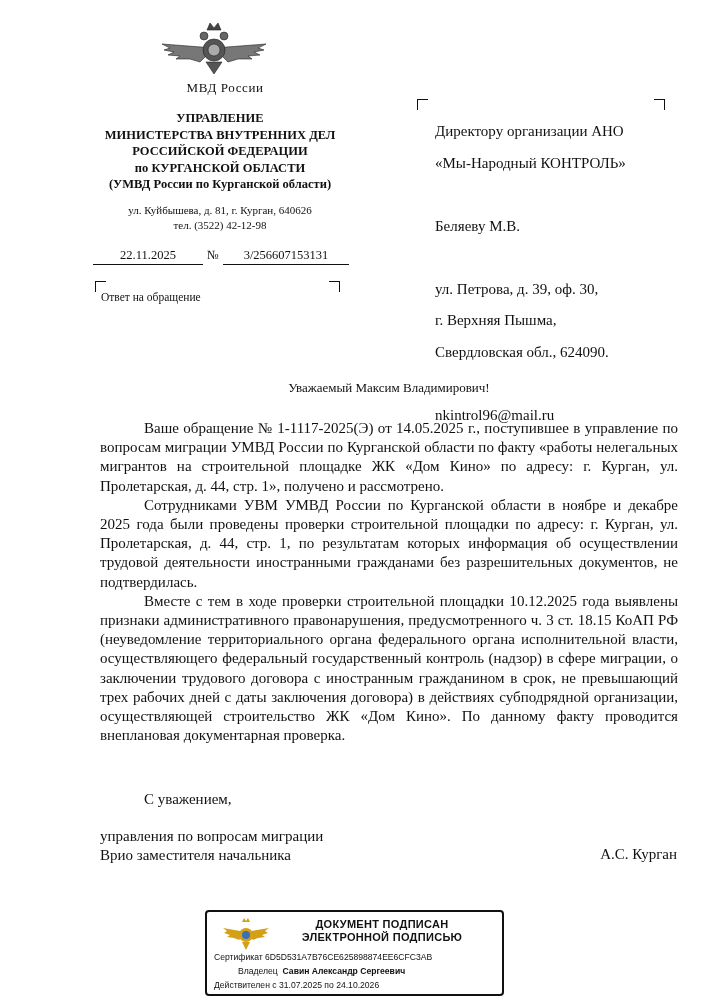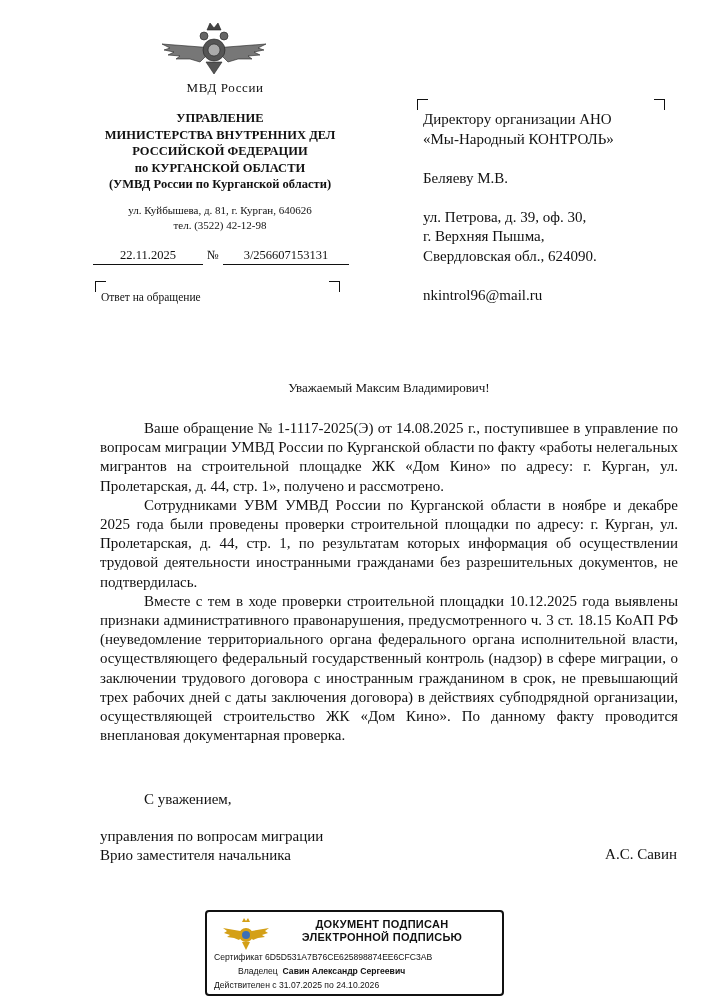--- a/index.html
+++ b/index.html
@@ -14,21 +14,21 @@
     .date-line { left: 93px; top: 248px; width: 110px; border-bottom: 1px solid #111; text-align: center; font-size: 12.5px; padding-bottom: 1px; }
     .num-sign { left: 204px; top: 248px; width: 18px; text-align: center; font-size: 12.5px; }
     .num-line { left: 223px; top: 248px; width: 126px; border-bottom: 1px solid #111; text-align: center; font-size: 12.5px; padding-bottom: 1px; }
     .corner { width: 10px; height: 10px; border-color: #111; border-style: solid; border-width: 0; }
     .corner.tl { border-top-width: 1.3px; border-left-width: 1.3px; }
     .corner.tr { border-top-width: 1.3px; border-right-width: 1.3px; }
     .subject { left: 101px; top: 291px; font-size: 11.5px; }
 
     
     .recipient { left: 423px; top: 110px; width: 260px; font-size: 15px; line-height: 19.5px; }
-    .recipient p { margin: 0; }
+    .recipient p { margin: 12px; }
     .recipient .gap { height: 19.5px; }
 
     
     .salutation { left: 100px; width: 578px; top: 380px; text-align: center; font-size: 13px; }
     .body-text { left: 100px; width: 578px; top: 419px; font-size: 15px; line-height: 19.2px; text-align: justify; }
     .body-text p { margin: 0; text-indent: 44px; }
 
     .regards { left: 144px; top: 791px; font-size: 15px; }
     .sign-pos { left: 100px; top: 827px; font-size: 15px; line-height: 19px; }
     .sign-name { right: 31px; top: 846px; font-size: 15px; }
@@ -90,31 +90,31 @@
   <div class="gap"></div>
   <p>ул. Петрова, д. 39, оф. 30,</p>
   <p>г. Верхняя Пышма,</p>
   <p>Свердловская обл., 624090.</p>
   <div class="gap"></div>
   <p>nkintrol96@mail.ru</p>
 </div>
 
 <div class="abs salutation">Уважаемый Максим Владимирович!</div>
 <div class="abs body-text">
-  <p>Ваше обращение № 1-1117-2025(Э) от 14.08.2025 г., поступившее в управление по вопросам миграции УМВД России по Курганской области по факту «работы нелегальных мигрантов на строительной площадке ЖК «Дом Кино» по адресу: г. Курган,  ул. Пролетарская, д. 44, стр. 1», получено и рассмотрено.</p>
+  <p>Ваше обращение № 1-1117-2025(Э) от 14.05.2025 г., поступившее в управление по вопросам миграции УМВД России по Курганской области по факту «работы нелегальных мигрантов на строительной площадке ЖК «Дом Кино» по адресу: г. Курган,  ул. Пролетарская, д. 44, стр. 1», получено и рассмотрено.</p>
   <p>Сотрудниками УВМ УМВД России по Курганской области в ноябре и декабре 2025 года были проведены проверки строительной площадки по адресу: г. Курган, ул. Пролетарская, д. 44, стр. 1, по результатам которых информация об осуществлении трудовой деятельности иностранными гражданами без разрешительных документов, не подтвердилась.</p>
   <p>Вместе с тем в ходе проверки строительной площадки 10.12.2025 года выявлены признаки административного правонарушения, предусмотренного ч. 3 ст. 18.15 КоАП РФ (неуведомление территориального органа федерального органа исполнительной власти, осуществляющего федеральный государственный контроль (надзор) в сфере миграции, о заключении трудового договора с иностранным гражданином в срок, не превышающий трех рабочих дней с даты заключения договора) в действиях субподрядной организации, осуществляющей строительство ЖК «Дом Кино». По данному факту проводится внеплановая документарная проверка.</p>
 </div>
 
 <div class="abs regards">С уважением,</div>
 <div class="abs sign-pos">
   <div>управления по вопросам миграции</div>
   <div>Врио заместителя начальника</div>
 </div>
-<div class="abs sign-name">А.С. Савин</div>
+<div class="abs sign-name">А.С. Курган</div>
 
 <div class="abs stamp">
   <div class="abs stamp-emblem">
     <svg width="50" height="36" viewBox="0 0 50 36">
       <path d="M25 16 L2 12 L6 15 L3 17 L9 19 L6 21 L13 22 L18 24 Z" fill="#d4a017"></path>
       <path d="M25 16 L48 12 L44 15 L47 17 L41 19 L44 21 L37 22 L32 24 Z" fill="#d4a017"></path>
       <circle cx="25" cy="19" r="7" fill="#d4a017"></circle>
       <circle cx="25" cy="19" r="4" fill="#3b6fb6"></circle>
       <path d="M21 6 L23 2 L25 5 L27 2 L29 6 Z" fill="#d4a017"></path>
       <path d="M21 26 L25 34 L29 26 Z" fill="#d4a017"></path>

